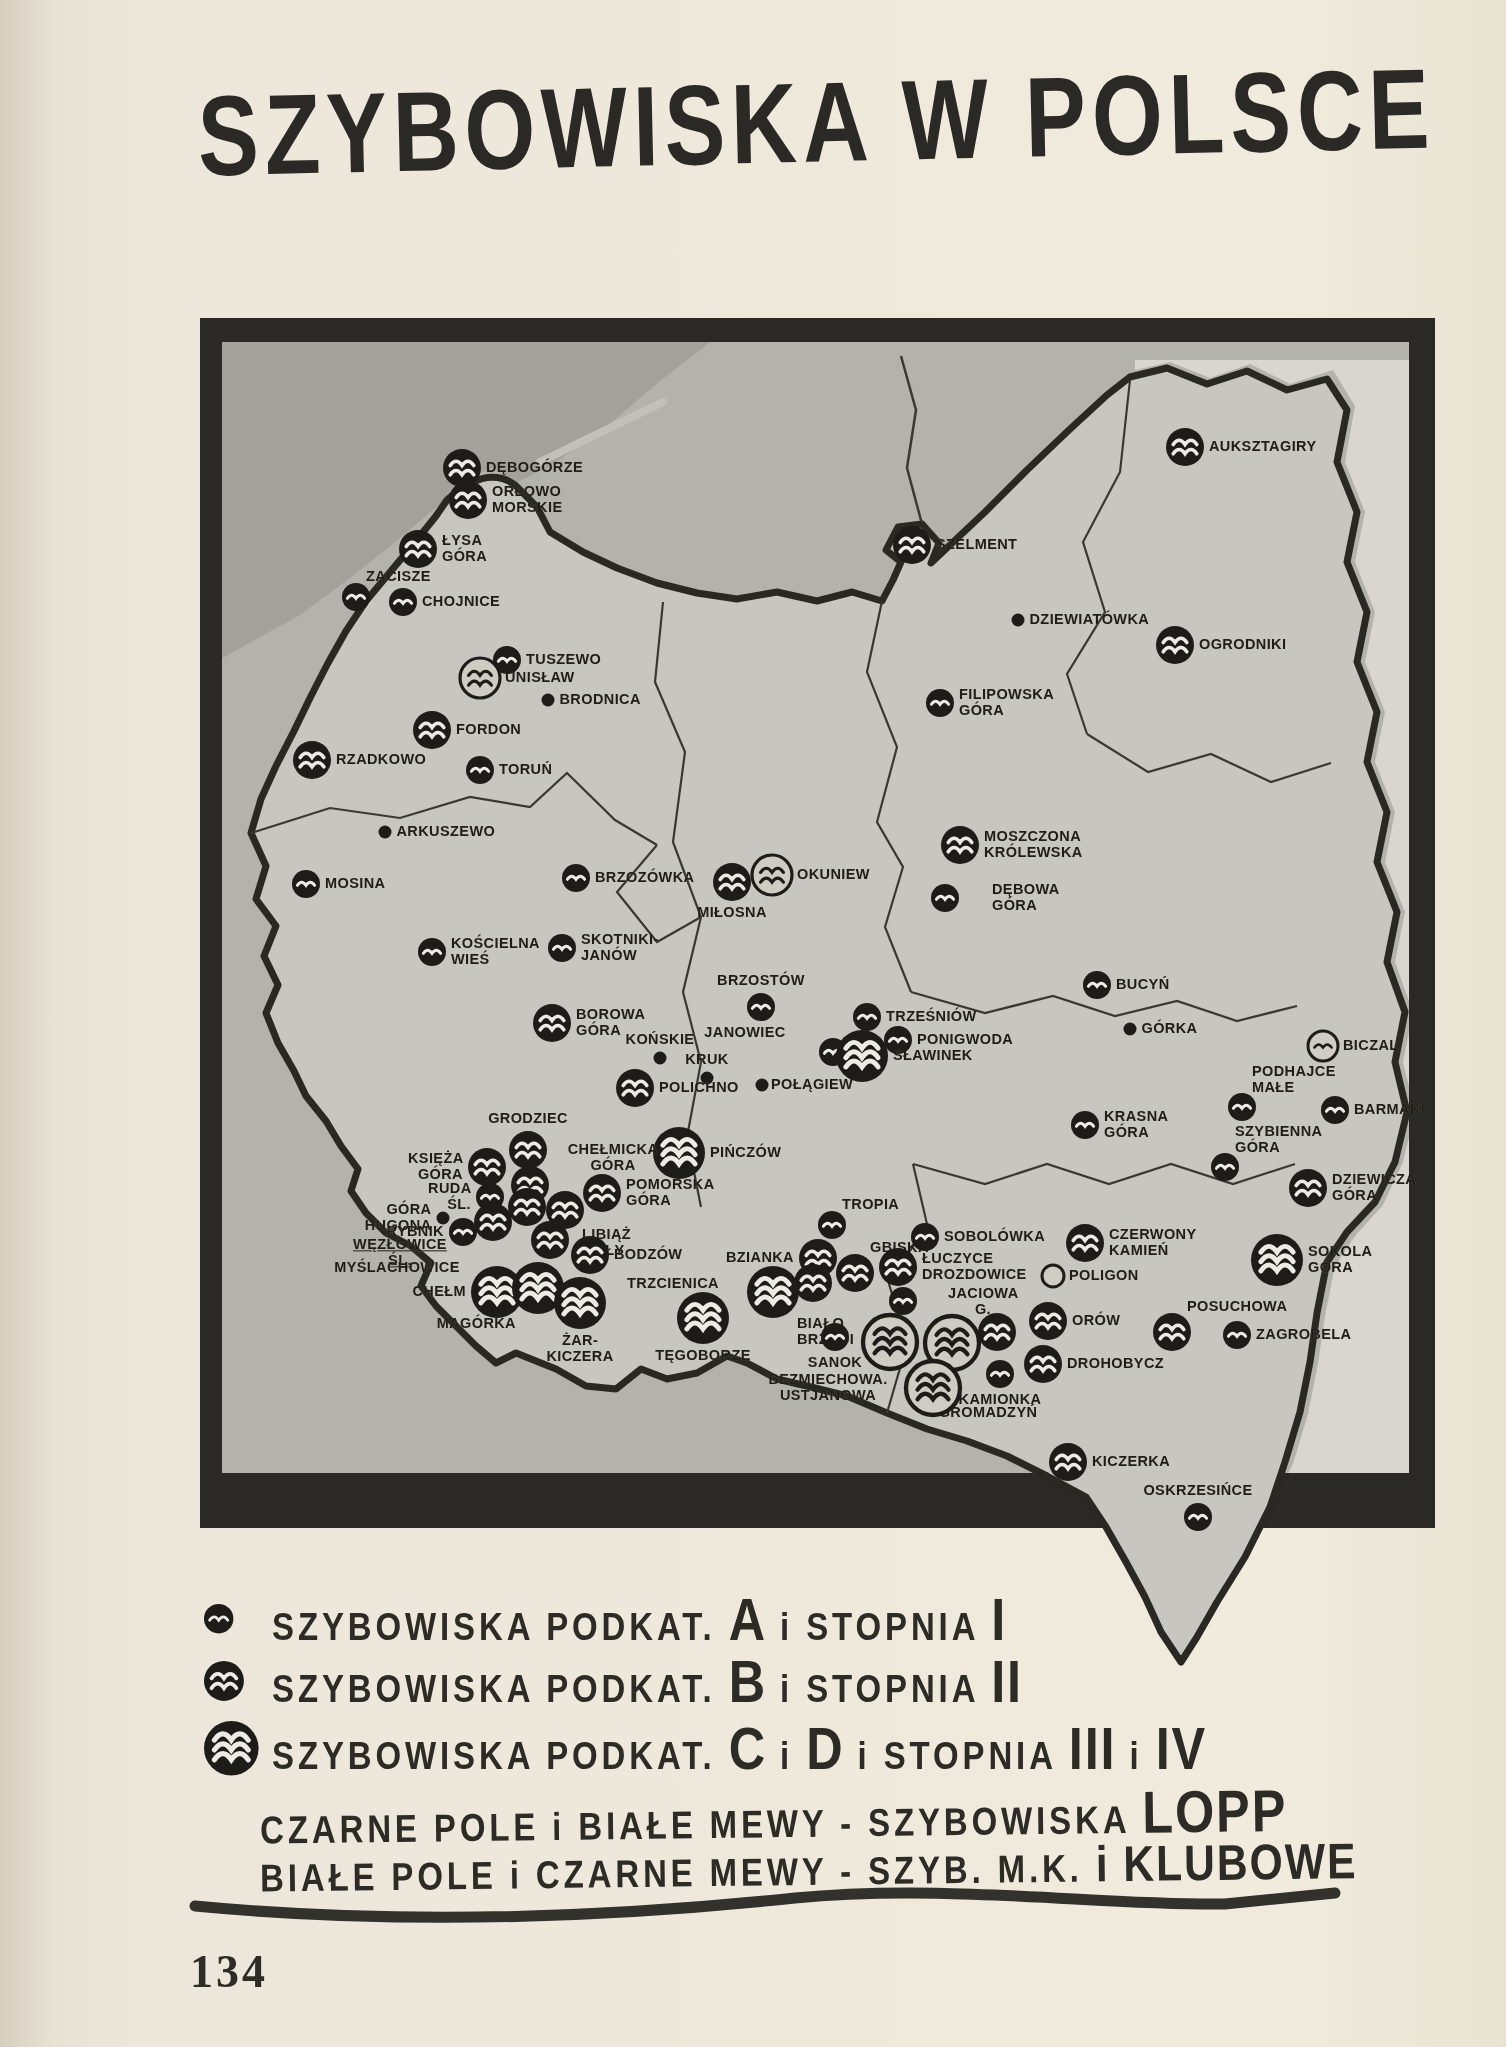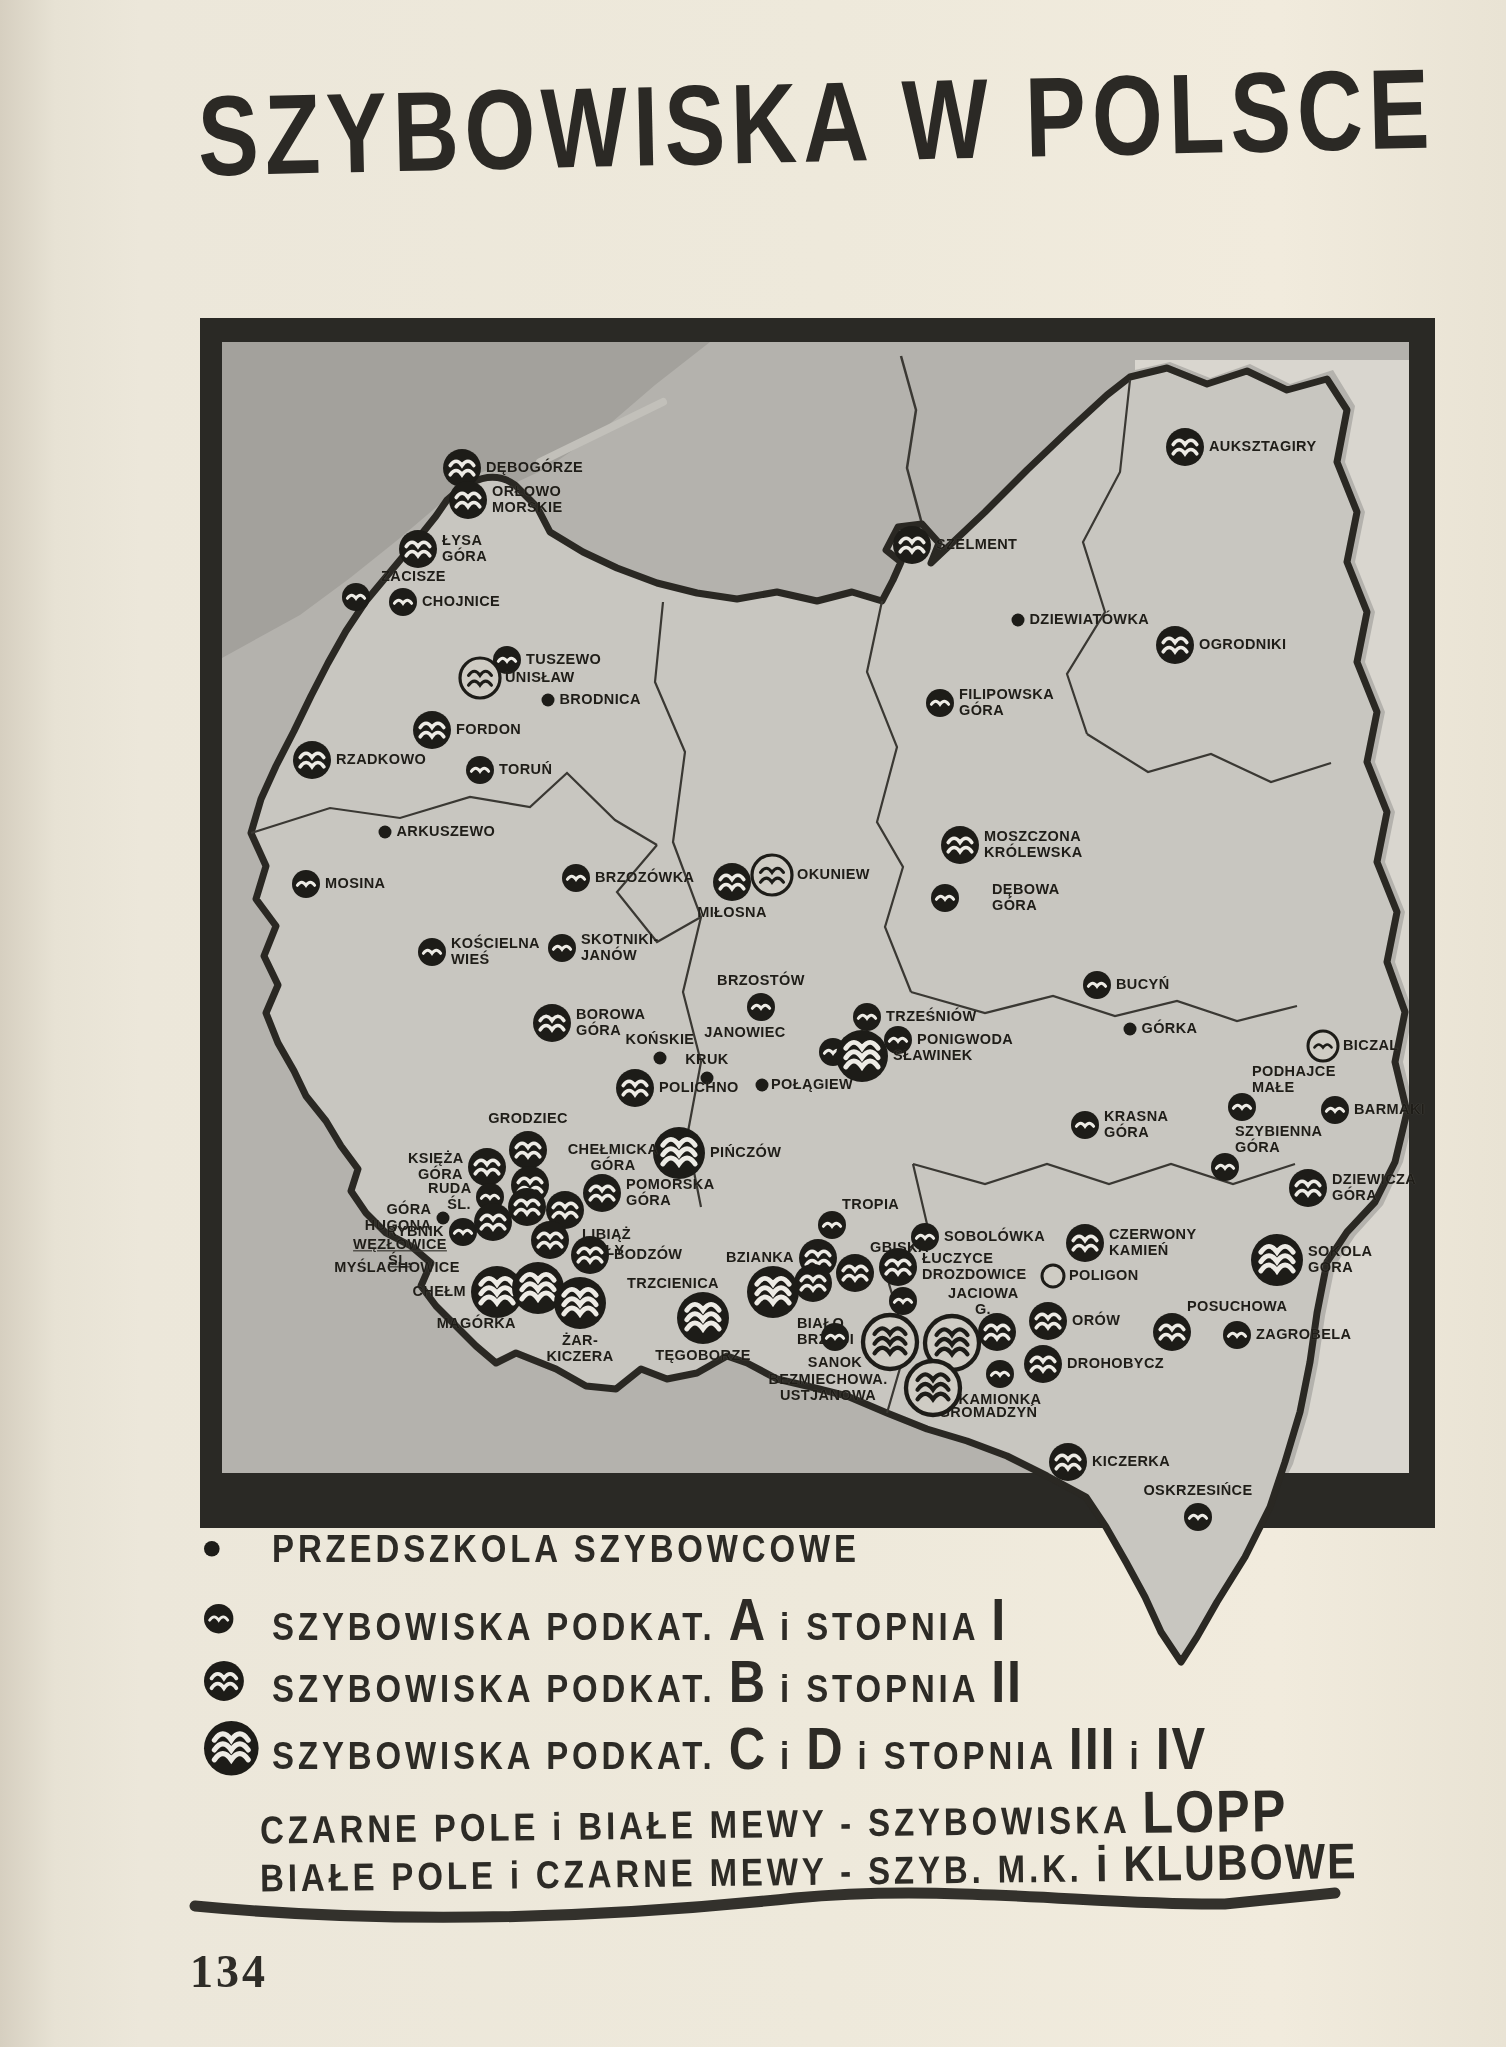--- a/index.html
+++ b/index.html
@@ -109,21 +109,21 @@
               <path d="M -11.8 -2.5 Q -5.9 -11.0 0 -2.5 Q 5.9 -11.0 11.8 -2.5" fill="none" stroke="#edebe5" stroke-width="3.61" stroke-linecap="round"></path>
               <path d="M -11.8 6.8 Q -5.9 -1.7 0 6.8 Q 5.9 -1.7 11.8 6.8" fill="none" stroke="#edebe5" stroke-width="3.61" stroke-linecap="round"></path>
             </svg></span>
           <div class="lab" style="left: 24px; top: 0px; transform: translate(0px, -50%);">ŁYSA GÓRA</div>
         </div>
         <div class="site" style="left: 171px; top: 297px;">
           <span class="sym"><svg width="36" height="36" viewBox="-18 -18 36 36">
               <circle r="14" fill="#1d1c18"></circle>
               <path d="M -8.7 1.4 Q -4.3 -4.9 0 1.4 Q 4.3 -4.9 8.7 1.4" fill="none" stroke="#edebe5" stroke-width="2.8" stroke-linecap="round"></path>
             </svg></span>
-          <div class="lab" style="left: 25px; top: -12px; transform: translate(0px, -100%);">ZACISZE</div>
+          <div class="lab" style="left: 10px; top: -12px; transform: translate(0px, -100%);">ZACISZE</div>
         </div>
         <div class="site" style="left: 218px; top: 302px;">
           <span class="sym"><svg width="36" height="36" viewBox="-18 -18 36 36">
               <circle r="14" fill="#1d1c18"></circle>
               <path d="M -8.7 1.4 Q -4.3 -4.9 0 1.4 Q 4.3 -4.9 8.7 1.4" fill="none" stroke="#edebe5" stroke-width="2.8" stroke-linecap="round"></path>
             </svg></span>
           <div class="lab" style="left: 19px; top: 0px; transform: translate(0px, -50%);">CHOJNICE</div>
         </div>
         <div class="site" style="left: 322px; top: 360px;">
           <span class="sym"><svg width="36" height="36" viewBox="-18 -18 36 36">
@@ -732,28 +732,20 @@
           <span class="sym"><svg width="36" height="36" viewBox="-18 -18 36 36">
               <circle r="14" fill="#1d1c18"></circle>
               <path d="M -8.7 1.4 Q -4.3 -4.9 0 1.4 Q 4.3 -4.9 8.7 1.4" fill="none" stroke="#edebe5" stroke-width="2.8" stroke-linecap="round"></path>
             </svg></span>
           <div class="lab" style="left: 0px; top: -18px; transform: translate(-50%, -100%); text-align: center;">OSKRZESIŃCE</div>
         </div>
       </div>
   </div>
 
   <div id="legend">
-      <div class="lrow" style="top: 14px;">
-        <span class="lsym">
-          <svg width="23.6" height="23.6" viewBox="-11.8 -11.8 23.6 23.6">
-            <circle r="7.8" fill="#1d1c18"></circle>
-          </svg>
-        </span>
-        <span class="ltext"><span>PRZEDSZKOLA SZYBOWCOWE</span></span>
-      </div>
       <div class="lrow" style="top: 74px;">
         <span class="lsym">
           <svg width="37.400000000000006" height="37.400000000000006" viewBox="-18.700000000000003 -18.700000000000003 37.400000000000006 37.400000000000006">
             <circle r="14.700000000000001" fill="#1d1c18"></circle>
             <path d="M -9.1 1.5 Q -4.6 -5.1 0 1.5 Q 4.6 -5.1 9.1 1.5" fill="none" stroke="#edebe5" stroke-width="2.8" stroke-linecap="round"></path>
           </svg>
         </span>
         <span class="ltext"><span>SZYBOWISKA PODKAT. </span><span class="s2">A</span><span> i STOPNIA </span><span class="s2">I</span></span>
       </div>
       <div class="lrow" style="top: 202px;">

